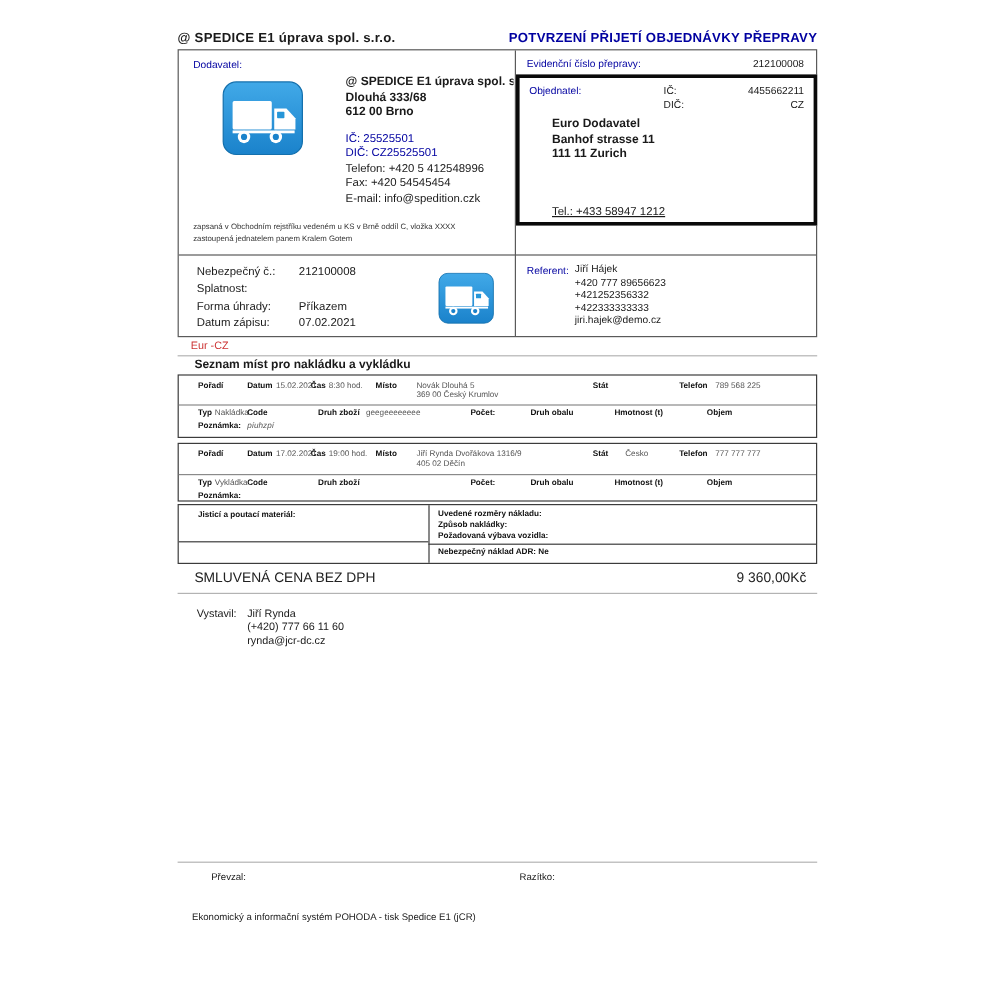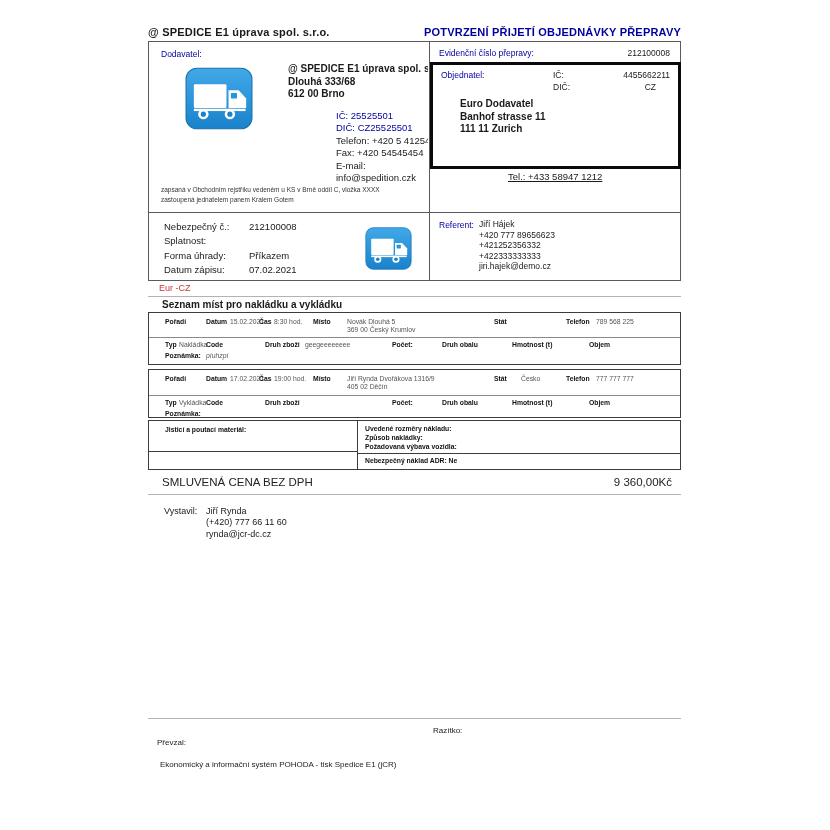--- a/index.html
+++ b/index.html
@@ -9,21 +9,21 @@
   .navy{color:#0000a0;}
   .red{color:#cc3333;}
   .bold{font-weight:bold;}
   .italic{font-style:italic;}
   .hdr{font-size:11px;font-weight:bold;letter-spacing:.2px;}
   .main-box{left:148px;top:41px;width:533px;height:240px;border:1px solid #5a5a5a;box-sizing:border-box;}
   .vline{width:1px;background:#5a5a5a;}
   .hline{height:1px;background:#5a5a5a;}
   .lightline{height:1px;background:#b3b3b3;}
   .f85{font-size:8.5px;text-align:right;}
-  .f95{font-size:9.5px;line-height:12.5px;margin-left:48px;}
+  .f95{font-size:9.5px;line-height:12.5px;}
   .f10b{font-size:10px;font-weight:bold;line-height:12.5px;}
   .small{font-size:6.5px;line-height:9.5px;color:#333;}
   .cust-box{border:3px solid #0a0a0a;box-sizing:border-box;background:#fff;}
   .order-row{position:relative;height:14.4px;font-size:9.5px;}
   .order-row .val{position:absolute;left:85px;top:0;}
   .tbl{border:1.5px solid #3c3c3c;box-sizing:border-box;background:#fff;}
   .tl{font-size:6.8px;font-weight:bold;color:#111;white-space:nowrap;}
   .tv{font-size:6.8px;color:#555;white-space:nowrap;}
   .seclabel{font-size:6.8px;font-weight:bold;color:#111;white-space:nowrap;}
   .price{font-size:11.5px;color:#222;}
@@ -113,26 +113,26 @@
         <circle cx="27" cy="69" r="7.6" fill="#ffffff"></circle>
           <circle cx="27" cy="69" r="3.8" fill="#1a82cb"></circle>
         <circle cx="66" cy="69" r="7.6" fill="#ffffff"></circle>
           <circle cx="66" cy="69" r="3.8" fill="#1a82cb"></circle>
       </svg>
     </div>
 
     <div class="abs navy f85" style="left:290px;top:6px;">Evidenční číslo přepravy:</div>
     <div class="abs f85" style="right:10px;top:6px;">212100008</div>
 
-    <div class="abs cust-box" style="left:281px;top:20px;width:251px;height:107px;">
+    <div class="abs cust-box" style="left:281px;top:20px;width:251px;height:126px;">
       <div class="abs navy f85" style="left:8px;top:5px;">Objednatel:</div>
       <div class="abs f85" style="left:120px;top:5px;">IČ:</div>
       <div class="abs f85" style="right:8px;top:5px;">4455662211</div>
       <div class="abs f85" style="left:120px;top:17px;">DIČ:</div>
-      <div class="abs f85" style="right:22px;top:17px;">CZ</div>
+      <div class="abs f85" style="right:8px;top:17px;">CZ</div>
       <div class="abs" style="left:27px;top:33px;">
         <div class="f10b">Euro Dodavatel</div>
         <div class="f10b">Banhof strasse 11</div>
         <div class="f10b">111 11 Zurich</div>
       </div>
       <div class="abs f95" style="left:27px;top:106px;text-decoration:underline;">Tel.:  +433 58947 1212</div>
     </div>
 
     <div class="abs navy f85" style="left:290px;top:178px;">Referent:</div>
     <div class="abs" style="left:330px;top:177px;font-size:8.5px;line-height:10.6px;">
@@ -219,18 +219,18 @@
   <div class="abs lightline" style="left:148px;top:494px;width:533px;"></div>
 
   <div class="abs" style="left:164px;top:506px;font-size:9px;">Vystavil:</div>
   <div class="abs" style="left:206px;top:506px;font-size:9px;line-height:11.3px;">
     <div>Jiří Rynda</div>
     <div>(+420) 777 66 11 60</div>
     <div>rynda@jcr-dc.cz</div>
   </div>
 
   <div class="abs lightline" style="left:148px;top:718px;width:533px;"></div>
-  <div class="abs" style="left:157px;top:726px;font-size:8px;margin-top:12px;">Převzal:</div>
+  <div class="abs" style="left:176px;top:726px;font-size:8px;">Převzal:</div>
   <div class="abs" style="left:433px;top:726px;font-size:8px;">Razítko:</div>
 
   <div class="abs" style="left:160px;top:760px;font-size:8px;color:#222;">Ekonomický a informační systém POHODA - tisk Spedice E1 (jCR)</div>
 
 </div>
 
 </body></html>

